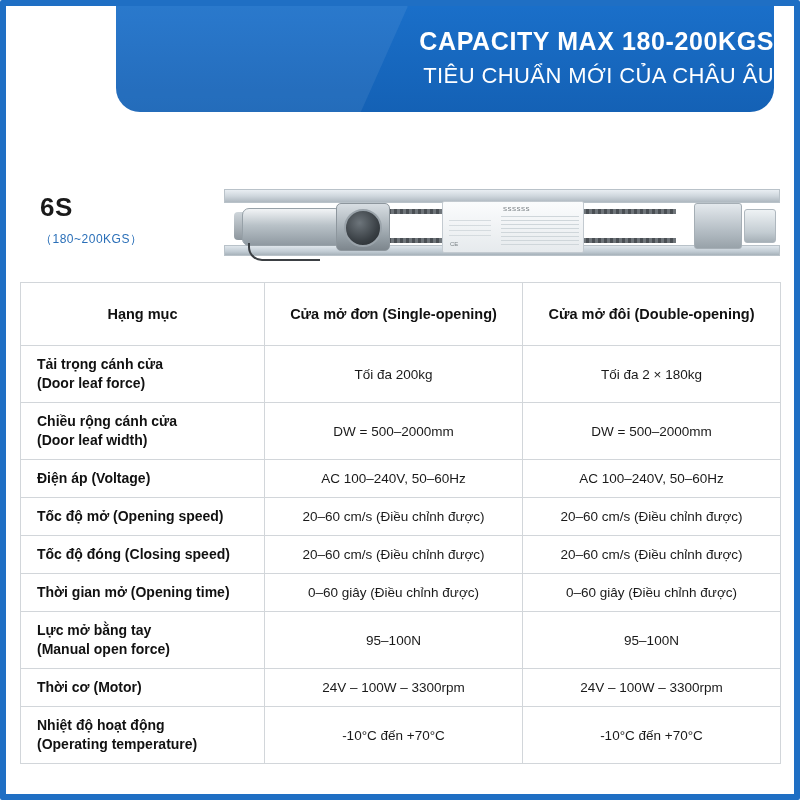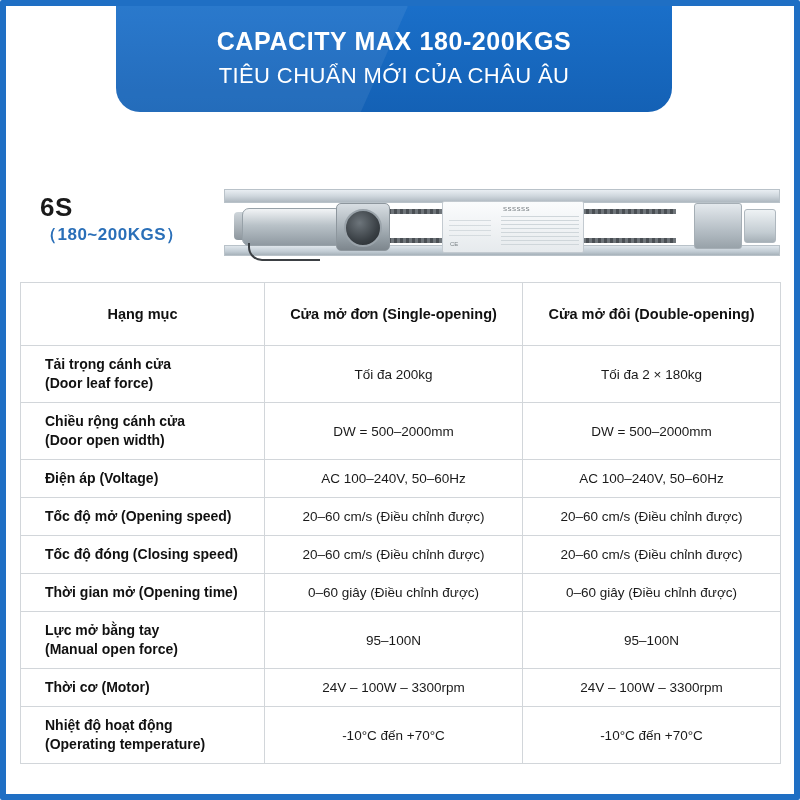--- a/index.html
+++ b/index.html
@@ -30,29 +30,29 @@
     left: 6px; top: 6px;
     width: 788px; height: 788px;
     background: #ffffff;
   }
 
   
   .banner {
     position: absolute;
     left: 116px;
     top: 6px;
-    width: 556px;
+    width: 658px;
     height: 106px;
     background: #1565c0;
     background: linear-gradient(180deg, #1a6fc9 0%, #1461b5 100%);
     border-bottom-left-radius: 24px;
     border-bottom-right-radius: 24px;
     box-sizing: border-box;
     padding-top: 18px;
-    text-align: center;
+    text-align: right;
     overflow: hidden;
   }
   .banner::after {
     content: "";
     position: absolute;
     left: -40px;
     top: -70px;
     width: 300px;
     height: 220px;
     background: rgba(255,255,255,0.07);
@@ -86,24 +86,24 @@
     width: 190px;
     text-align: left;
   }
   .model-name {
     font-size: 26px;
     font-weight: bold;
     color: #1a1a1a;
     letter-spacing: 0.5px;
   }
   .model-range {
-    font-size: 17px;
+    margin-top: 8px;
+    font-size: 12px;
     color: #2a6fb8;
     letter-spacing: 0.5px;
-    font-weight: bold;
   }
 
   
   .product {
     position: absolute;
     left: 224px;
     top: 183px;
     width: 556px;
     height: 92px;
   }
@@ -241,21 +241,21 @@
     font-size: 14.5px;
     font-weight: bold;
     padding: 23px 10px;
     text-align: center;
     color: #111;
     background: #ffffff;
   }
   .spec-table td.label {
     font-size: 14px;
     font-weight: bold;
-    padding: 9px 24px;
+    padding: 9px 16px;
     line-height: 19px;
     text-align: left;
     color: #111;
   }
   .spec-table td.val {
     font-size: 13.5px;
     padding: 9px 8px;
     text-align: center;
     color: #1a1a1a;
     line-height: 19px;
@@ -318,21 +318,21 @@
         <td class="label">
           <div>Tải trọng cánh cửa</div>
           <div>(Door leaf force)</div>
         </td>
         <td class="val">Tối đa 200kg</td>
         <td class="val">Tối đa 2 × 180kg</td>
       </tr>
       <tr>
         <td class="label">
           <div>Chiều rộng cánh cửa</div>
-          <div>(Door open width)</div>
+          <div>(Door leaf width)</div>
         </td>
         <td class="val">DW = 500–2000mm</td>
         <td class="val">DW = 500–2000mm</td>
       </tr>
       <tr>
         <td class="label">
           <div>Điện áp (Voltage)</div>
         </td>
         <td class="val">AC 100–240V, 50–60Hz</td>
         <td class="val">AC 100–240V, 50–60Hz</td>

